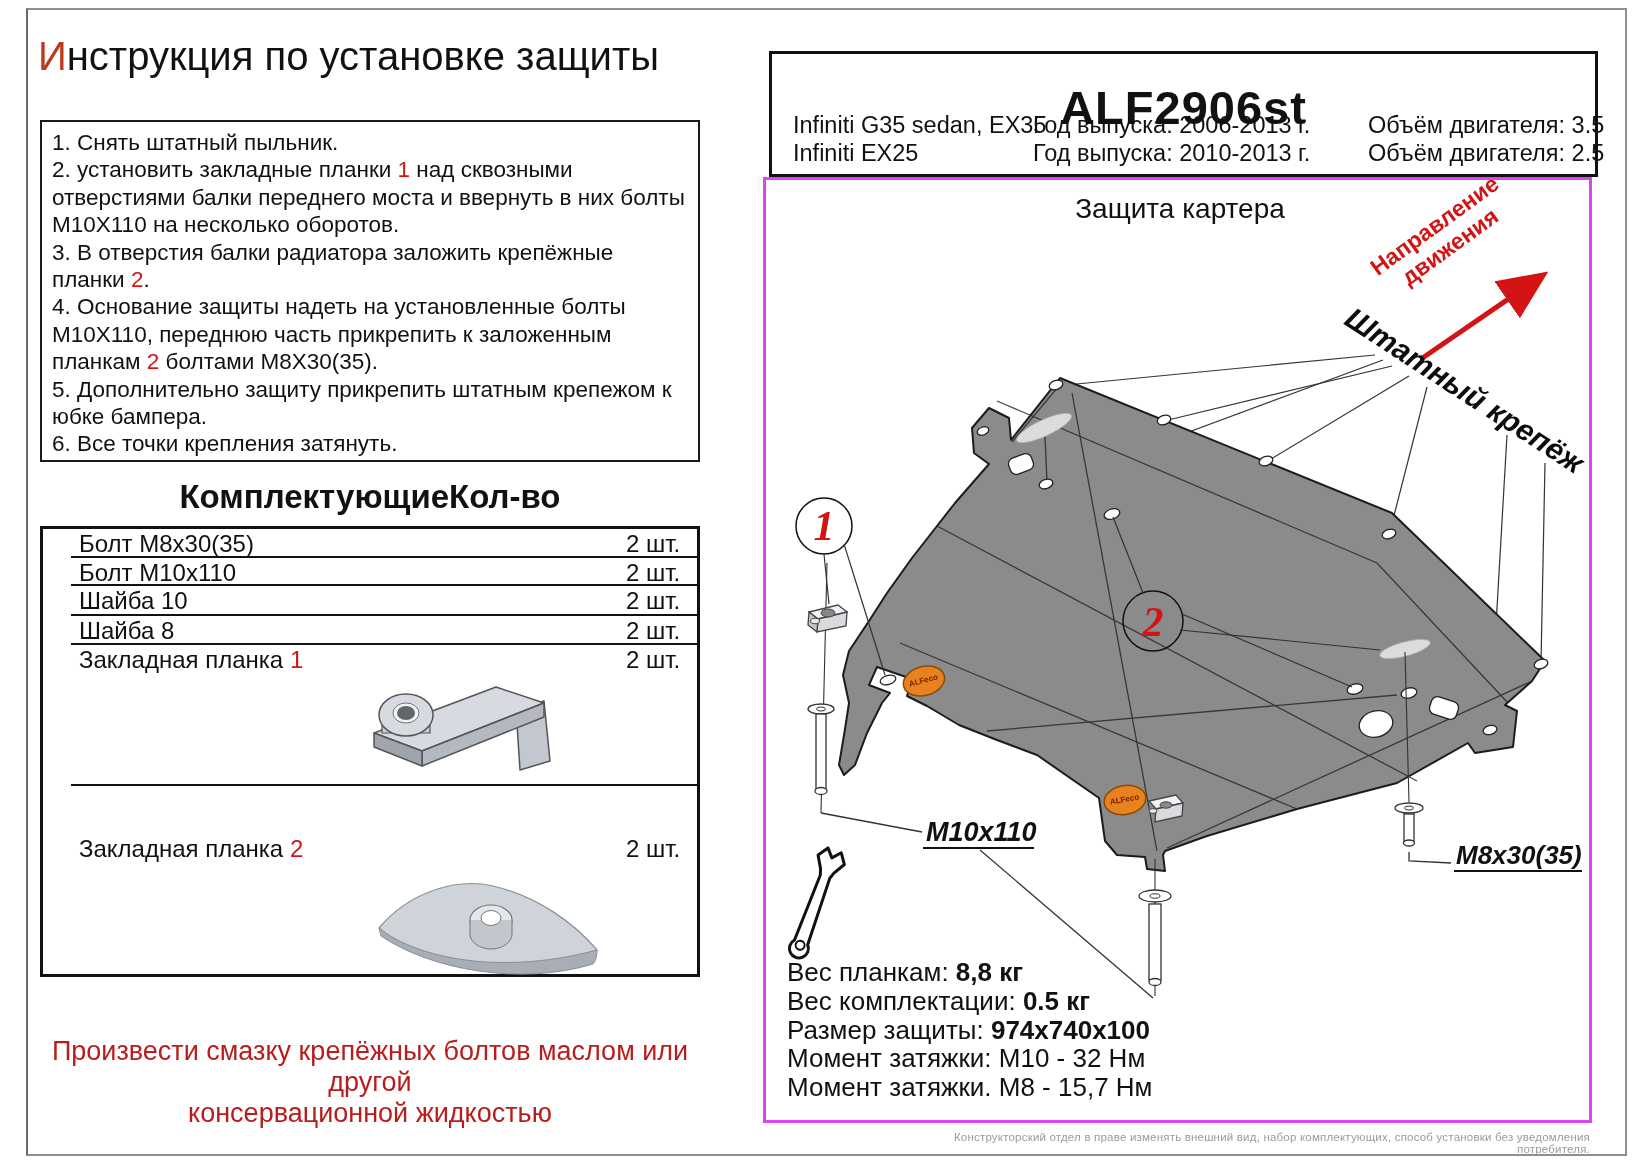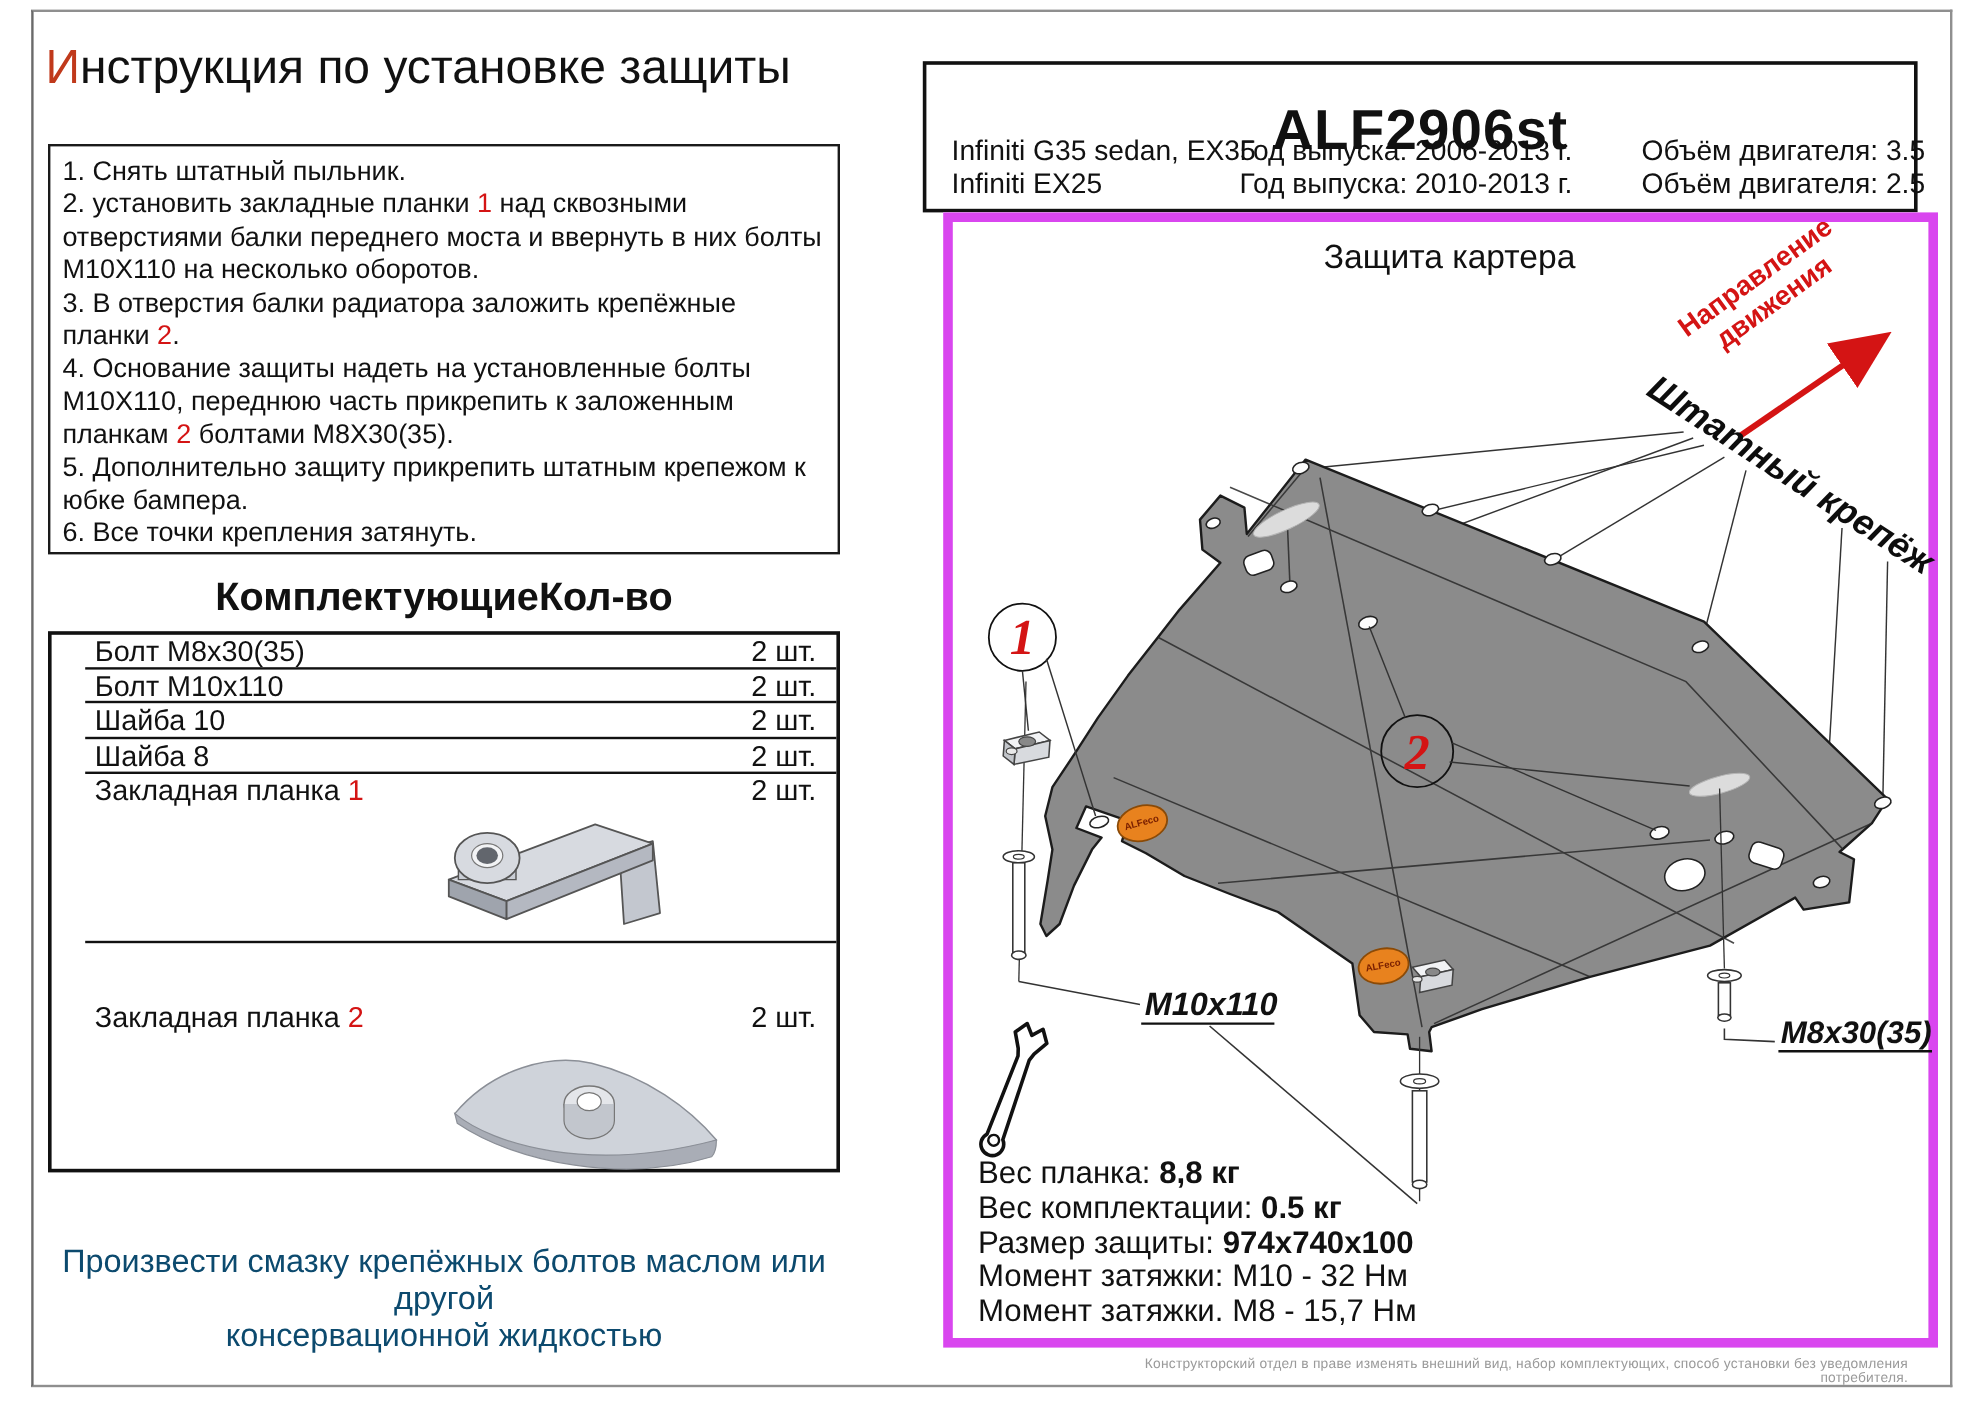--- a/index.html
+++ b/index.html
@@ -18,32 +18,32 @@
   .parts-head{left:40px;top:478px;width:660px;display:flex;justify-content:center;
               font-size:33px;font-weight:bold;}
   .parts-table{left:40px;top:526px;width:660px;height:451px;border:3px solid #111;
                box-sizing:border-box;padding-left:28px;}
   .prow{position:relative;border-bottom:2.5px solid #111;box-sizing:border-box;
         font-size:24px;}
   .prow:last-child{border-bottom:none;margin-top:48px;}
   .prow .pname{position:absolute;left:8px;top:1px;white-space:nowrap;}
   .prow .pqty{position:absolute;left:555px;top:1px;white-space:nowrap;}
   .part-img{position:absolute;}
-  .grease-note{left:50px;top:1036px;width:640px;text-align:center;color:#0c4a6e;
+  .grease-note{left:50px;top:1036px;width:640px;text-align:center;color:#b91c1c;
                font-size:27px;line-height:31px;white-space:pre-wrap;}
   
   .prod-box{left:769px;top:51px;width:829px;height:126px;border:3px solid #111;
             box-sizing:border-box;}
   .prod-code{position:absolute;left:0;top:2px;width:100%;text-align:center;
              font-size:47px;font-weight:bold;letter-spacing:1px;margin-top:24px;}
   .model-row{position:absolute;left:0;width:100%;font-size:23.5px;white-space:nowrap;}
   .model-row .m-name{position:absolute;left:21px;}
   .model-row .m-years{position:absolute;left:261px;}
   .model-row .m-engine{position:absolute;left:596px;}
-  .diagram-box{left:786px;top:177px;width:829px;height:946px;border:8px solid #d946ef;
+  .diagram-box{left:763px;top:177px;width:829px;height:946px;border:3px solid #d946ef;
                box-sizing:border-box;background:#fff;}
   .specs{position:absolute;left:21px;top:778px;font-size:26px;line-height:28.8px;
          white-space:nowrap;}
   .specs b{font-weight:bold;}
   .footer-note{left:945px;top:1131px;width:645px;text-align:right;font-size:11.5px;
                color:#9a9a9a;letter-spacing:0.2px;}
 </style>
 </head>
 <body>
 
@@ -271,21 +271,21 @@
       </g>
 
       <g transform="translate(44,738) rotate(20)">
         <path d="M -7,-50 L -14,-62 L -7,-72 L 0,-64 L 7,-72 L 14,-62 L 7,-50 L 5,-44 L 7,26 A 9.5 9.5 0 1 1 -7,26 L -5,-44 Z" fill="#ffffff" stroke="#111" stroke-width="3" stroke-linejoin="round"></path>
         <circle cx="0" cy="29" r="4.5" fill="#fff" stroke="#111" stroke-width="2"></circle>
       </g>
     </svg>
 
     
     <div class="specs">
-      <div><span>Вес планка: </span><b>8,8 кг</b></div>
+      <div><span>Вес планкам: </span><b>8,8 кг</b></div>
       <div><span>Вес комплектации: </span><b>0.5 кг</b></div>
       <div><span>Размер защиты: </span><b>974х740х100</b></div>
       <div><span>Момент затяжки:  </span><span>М10 - 32 Нм</span></div>
       <div><span>Момент затяжки.  </span><span>М8 - 15,7 Нм</span></div>
     </div>
   </div>
 
   <div class="abs footer-note">Конструкторский отдел в праве изменять внешний вид, набор комплектующих, способ установки без уведомления потребителя.</div>
 </div>
 

